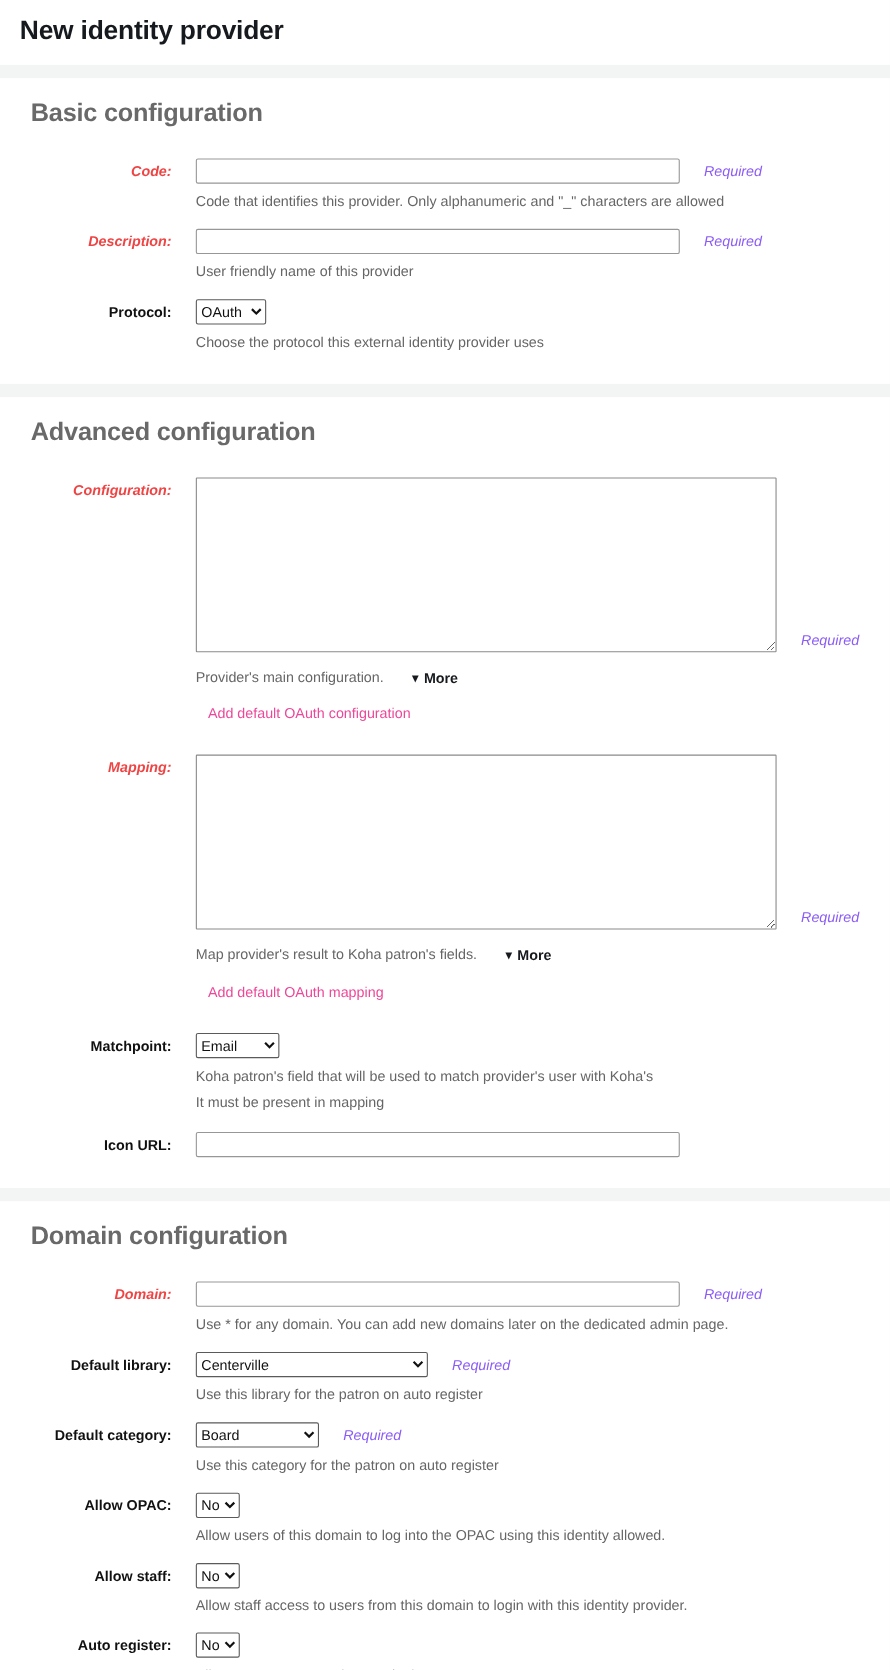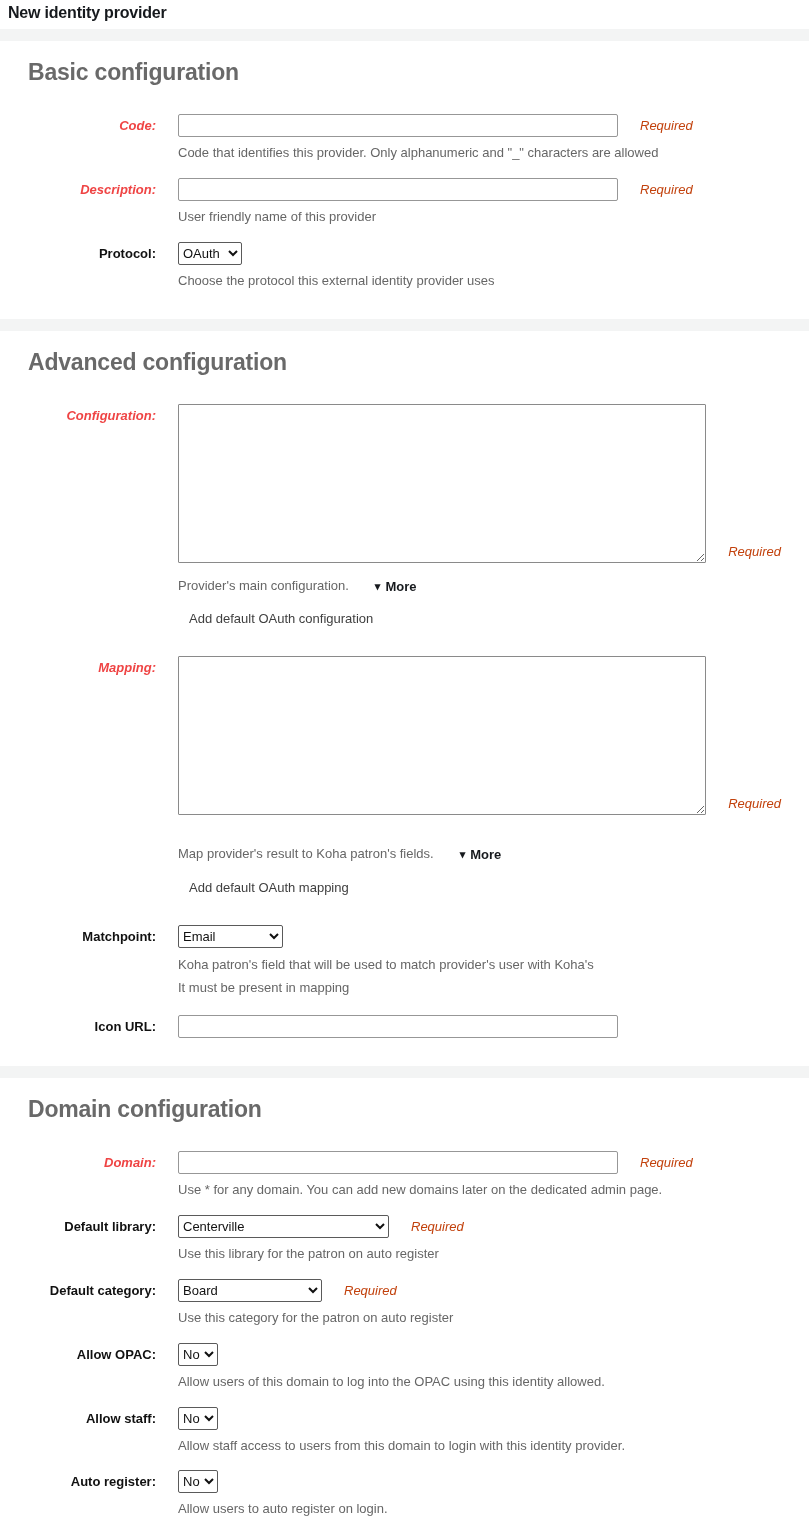--- a/index.html
+++ b/index.html
@@ -11,22 +11,22 @@
     font-family: "Liberation Sans", sans-serif;
     font-size: 13px;
     color: #222;
   }
   .page-header {
     background: #fff;
     padding: 4px 8px 7px 8px;
     margin-bottom: 12px;
   }
   .page-header h1 {
-    margin: 0;
-    font-size: 16px;
+    margin: 10px;
+    font-size: 24px;
     font-weight: bold;
     color: #16191d;
     letter-spacing: -0.2px;
   }
   .section {
     background: #fff;
     margin-bottom: 12px;
     padding: 12px 28px 28px 28px;
   }
   .section-legend {
@@ -73,21 +73,21 @@
   }
   select {
     font: inherit;
     color: #111;
     height: 23px;
     border: 1px solid #5a5a5a;
     border-radius: 2px;
     background: #fff;
   }
   .required-note {
-    color: #c2410c;
+    color: #8b5cf6;
     font-style: italic;
     margin-left: 22px;
     white-space: nowrap;
   }
   .inline-bottom .required-note { margin-bottom: 4px; }
   .hint {
     color: #666;
     margin-top: 7px;
     line-height: 1.45;
   }
@@ -106,21 +106,21 @@
     margin-right: 5px;
     color: #16191d;
   }
   .add-default-btn {
     display: inline-block;
     margin: 16px 0 8px 11px;
     padding: 0;
     background: none;
     border: none;
     font: inherit;
-    color: #404040;
+    color: #ec4899;
     cursor: pointer;
   }
   .hint-line { color: #666; margin-top: 7px; line-height: 1.5; }
   .hint-line.tight { margin-top: 3px; }
   .gap-lg { margin-bottom: 22px; }
 </style>
 </head>
 <body>
 
 <div class="page-header">
@@ -183,34 +183,34 @@
     </div>
   </div>
 
   <div class="row gap-lg">
     <label class="required-label">Mapping:</label>
     <div class="field">
       <div class="inline-bottom">
         <textarea style=""></textarea>
         <span class="required-note">Required</span>
       </div>
-      <div style="margin-top:30px">
+      <div style="margin-top:14px">
         <span class="hint hint-inline">Map provider's result to Koha patron's fields.</span><a class="more-link">
             <span class="caret">▾</span>
             <span>More</span>
           </a>
       </div>
       <button class="add-default-btn">Add default OAuth mapping</button>
     </div>
   </div>
 
   <div class="row">
     <label>Matchpoint:</label>
     <div class="field">
-      <select style="width:105px">
+      <select style="width:76px">
         <option>Email</option>
       </select>
       <div class="hint-line">Koha patron's field that will be used to match provider's user with Koha's</div>
       <div class="hint-line tight">It must be present in mapping</div>
     </div>
   </div>
 
   <div class="row" style="margin-top:18px">
     <label>Icon URL:</label>
     <div class="field">
@@ -243,21 +243,21 @@
         <span class="required-note">Required</span>
       </div>
       <div class="hint">Use this library for the patron on auto register</div>
     </div>
   </div>
 
   <div class="row">
     <label>Default category:</label>
     <div class="field">
       <div class="inline">
-        <select style="width:144px">
+        <select style="width:112px">
           <option>Board</option>
         </select>
         <span class="required-note">Required</span>
       </div>
       <div class="hint">Use this category for the patron on auto register</div>
     </div>
   </div>
 
   <div class="row">
     <label>Allow OPAC:</label>

